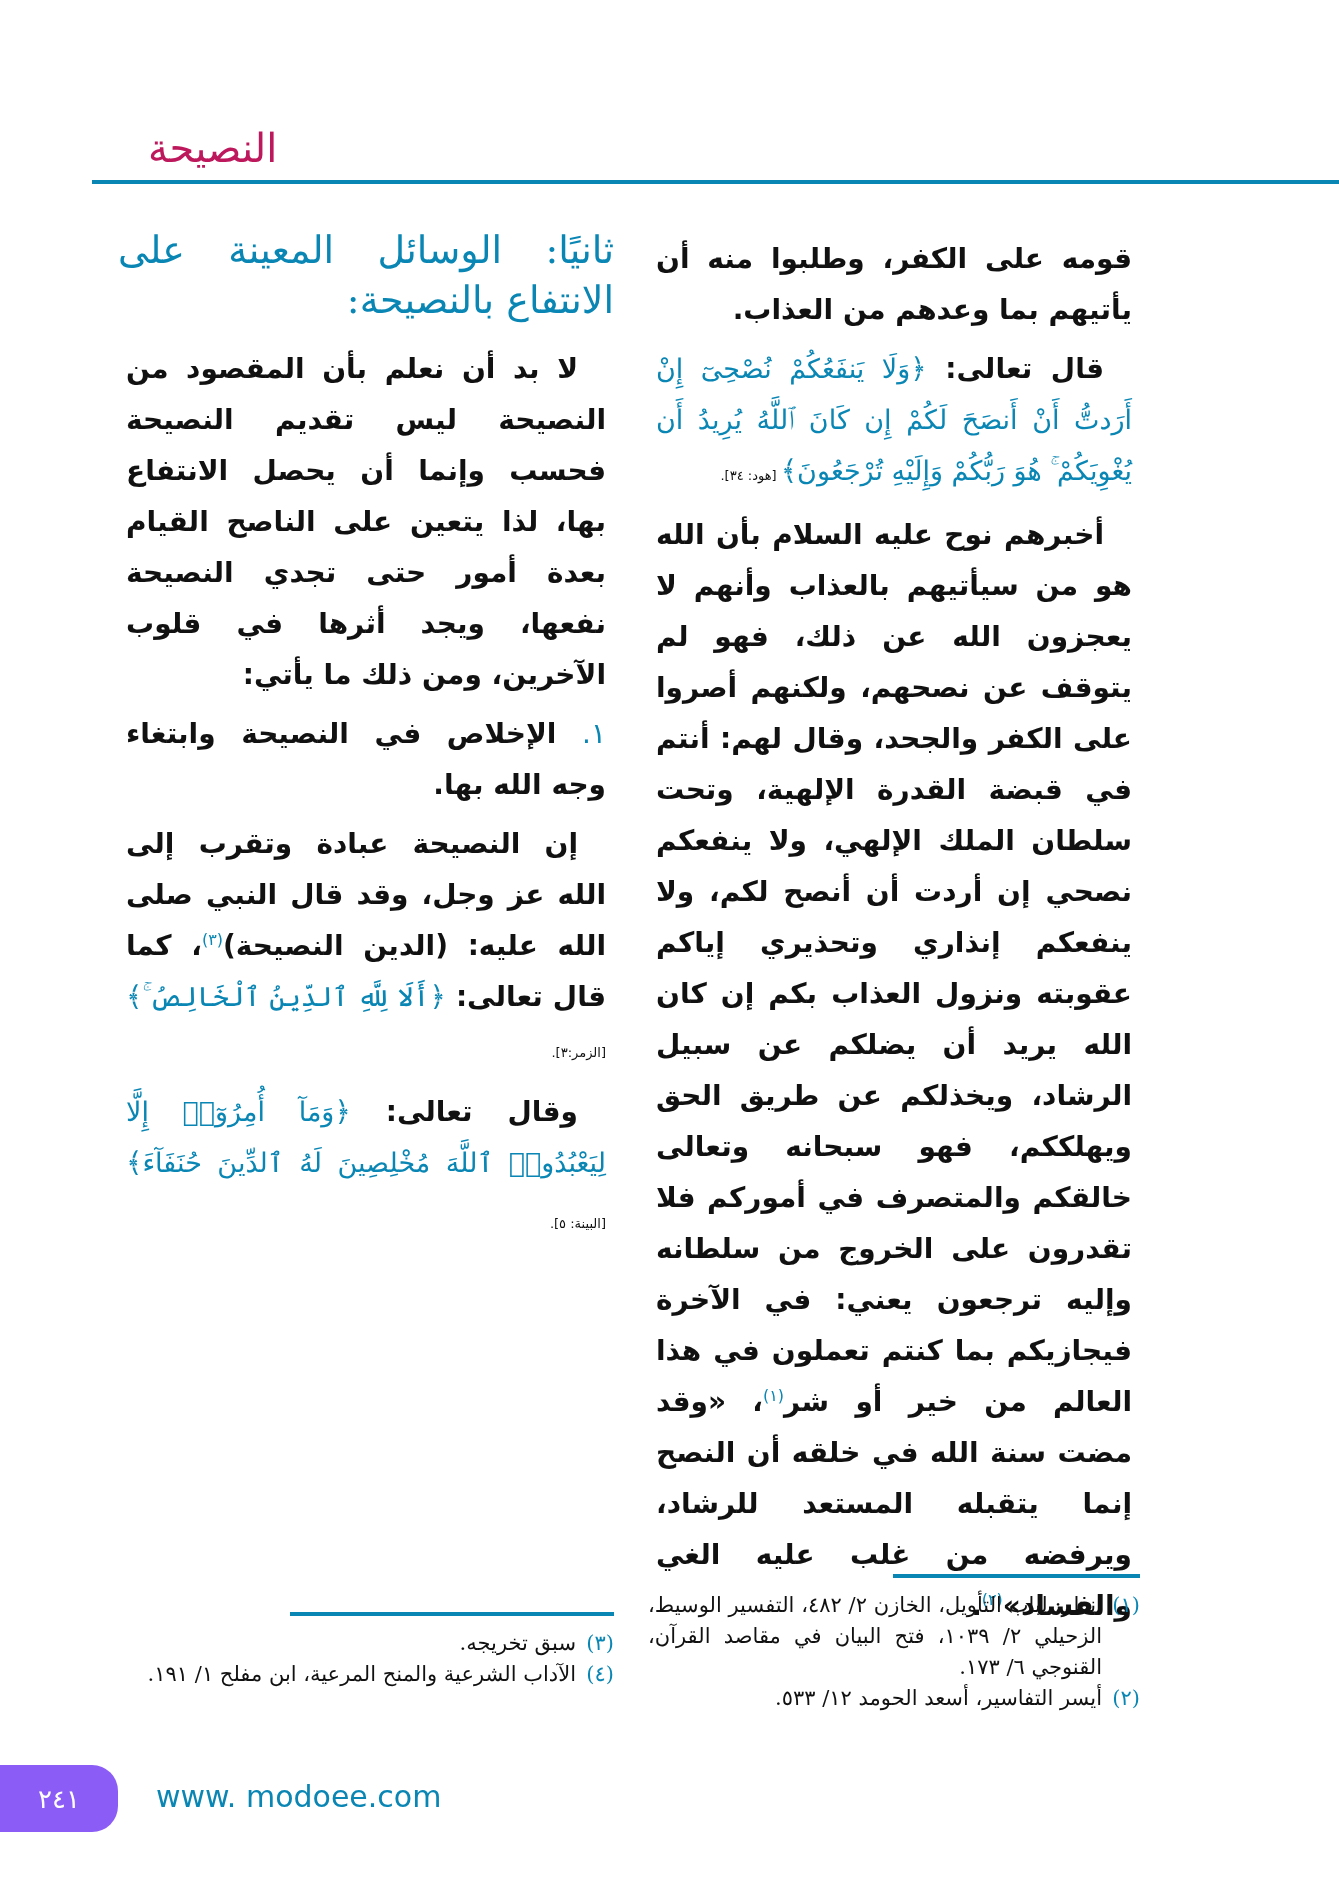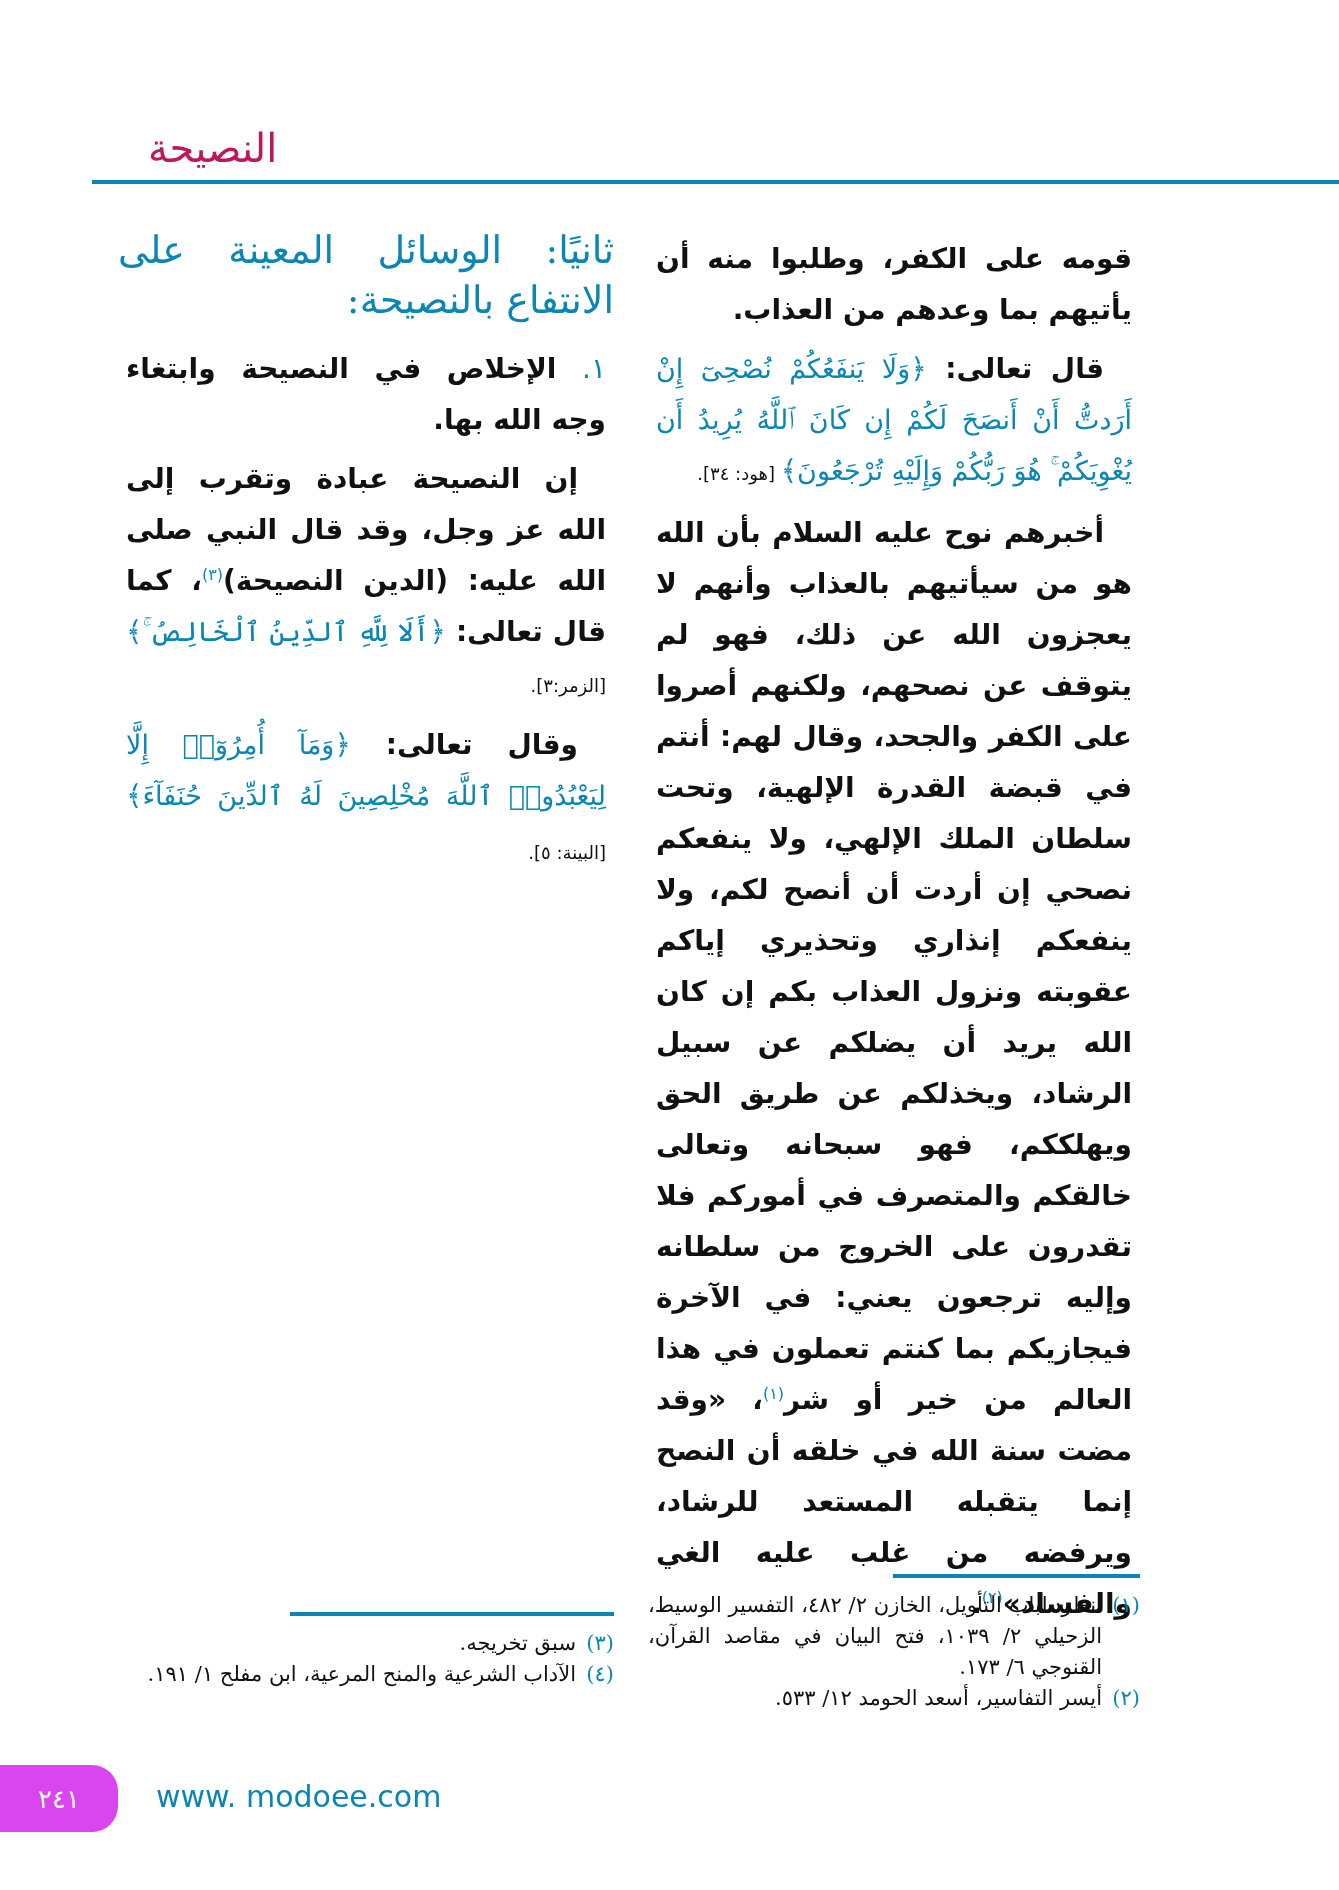--- a/index.html
+++ b/index.html
@@ -27,41 +27,41 @@
   .indent { text-indent: 28px; }
   .heading-blue {
     color: #0a86b4; font-weight: normal; font-family: "DejaVu Serif", serif;
     font-size: 38px; line-height: 50px; margin: 0 0 18px 0;
   }
   .quran {
     color: #0a86b4; font-weight: normal; font-family: "DejaVu Serif", serif;
     font-size: 27px;
   }
   .bracket { color: #0a86b4; font-weight: normal; }
-  .ref { font-weight: normal; font-size: 18px; color: #111; }
+  .ref { font-weight: normal; font-size: 13px; color: #111; }
   .fn-mark {
     color: #0a86b4; font-weight: normal; font-size: 16px;
     vertical-align: super; line-height: 0;
   }
   .list-num { color: #0a86b4; font-weight: normal; }
   .list-item { padding-right: 0; }
   .fn-rule {
     position: absolute; height: 4px; background: #0a86b4;
   }
   .footnotes {
     position: absolute; direction: rtl; font-family: "DejaVu Serif", serif;
     font-size: 21px; line-height: 31px; font-weight: normal; color: #111;
     text-align: justify;
   }
   .fn-item { display: flex; flex-direction: row; margin: 0; }
   .fn-num { color: #0a86b4; min-width: 38px; flex: none; }
   .fn-text { flex: 1; }
   .page-badge {
     position: absolute; left: 0; top: 1765px; width: 118px; height: 67px;
-    background: #d946ef; border-radius: 0 26px 26px 0;
+    background: #8b5cf6; border-radius: 0 26px 26px 0;
     display: flex; align-items: center; justify-content: center;
     color: #ffffff; font-size: 26px; font-family: "DejaVu Sans", sans-serif;
     direction: rtl;
   }
   .site-url {
     position: absolute; left: 156px; top: 1779px;
     color: #0a86b4; font-size: 30px; font-family: "DejaVu Sans", sans-serif;
   }
 </style>
 </head>
@@ -75,20 +75,21 @@
   <p class="para indent">
     <span>قال تعالى: </span><span class="bracket">﴿</span><span class="quran">وَلَا يَنفَعُكُمْ نُصْحِىٓ إِنْ أَرَدتُّ أَنْ أَنصَحَ لَكُمْ إِن كَانَ ٱللَّهُ يُرِيدُ أَن يُغْوِيَكُمْ ۚ هُوَ رَبُّكُمْ وَإِلَيْهِ تُرْجَعُونَ</span><span class="bracket">﴾</span><span class="ref"> [هود: ٣٤].</span>
   </p>
   <p class="para indent">
     <span>أخبرهم نوح عليه السلام بأن الله هو من سيأتيهم بالعذاب وأنهم لا يعجزون الله عن ذلك، فهو لم يتوقف عن نصحهم، ولكنهم أصروا على الكفر والجحد، وقال لهم: أنتم في قبضة القدرة الإلهية، وتحت سلطان الملك الإلهي، ولا ينفعكم نصحي إن أردت أن أنصح لكم، ولا ينفعكم إنذاري وتحذيري إياكم عقوبته ونزول العذاب بكم إن كان الله يريد أن يضلكم عن سبيل الرشاد، ويخذلكم عن طريق الحق ويهلككم، فهو سبحانه وتعالى خالقكم والمتصرف في أموركم فلا تقدرون على الخروج من سلطانه وإليه ترجعون يعني: في الآخرة فيجازيكم بما كنتم تعملون في هذا العالم من خير أو شر</span><span class="fn-mark">(١)</span><span>، «وقد مضت سنة الله في خلقه أن النصح إنما يتقبله المستعد للرشاد، ويرفضه من غلب عليه الغي والفساد»</span><span class="fn-mark">(٢)</span><span>.</span>
   </p>
 </div>
 
 <div class="col col-left">
   <p class="para heading-blue">ثانيًا: الوسائل المعينة على الانتفاع بالنصيحة:</p>
+  <p class="para indent">لا بد أن نعلم بأن المقصود من النصيحة ليس تقديم النصيحة فحسب وإنما أن يحصل الانتفاع بها، لذا يتعين على الناصح القيام بعدة أمور حتى تجدي النصيحة نفعها، ويجد أثرها في قلوب الآخرين، ومن ذلك ما يأتي:</p>
   <p class="para list-item">
     <span class="list-num">١.</span>
     <span>الإخلاص في النصيحة وابتغاء وجه الله بها.</span>
   </p>
   <p class="para indent">
     <span>إن النصيحة عبادة وتقرب إلى الله عز وجل، وقد قال النبي صلى الله عليه: (الدين النصيحة)</span><span class="fn-mark">(٣)</span><span>، كما قال تعالى: </span><span class="bracket">﴿</span><span class="quran">أَلَا لِلَّهِ ٱلدِّينُ ٱلْخَالِصُ ۚ</span><span class="bracket">﴾</span><span class="ref">[الزمر:٣].</span>
   </p>
   <p class="para indent">
     <span>وقال تعالى: </span><span class="bracket">﴿</span><span class="quran">وَمَآ أُمِرُوٓا۟ إِلَّا لِيَعْبُدُوا۟ ٱللَّهَ مُخْلِصِينَ لَهُ ٱلدِّينَ حُنَفَآءَ</span><span class="bracket">﴾</span><span class="ref"> [البينة: ٥].</span>
   </p>

